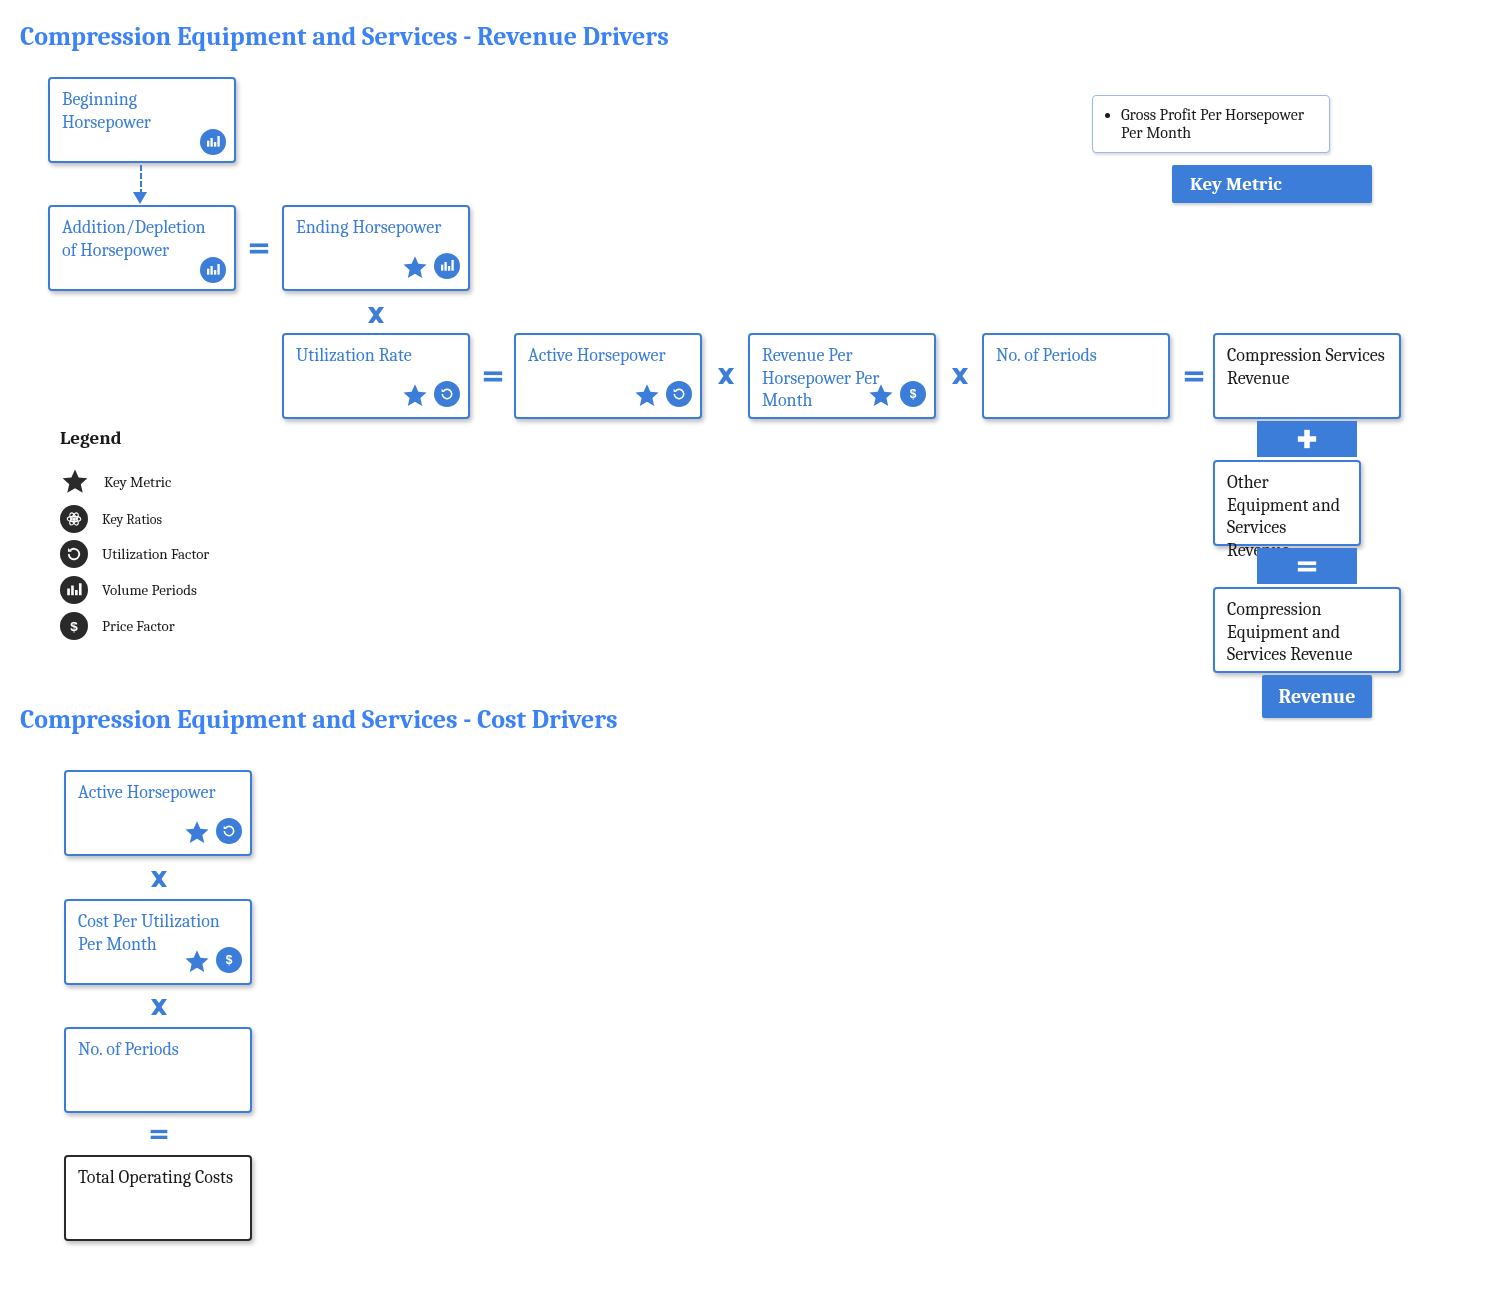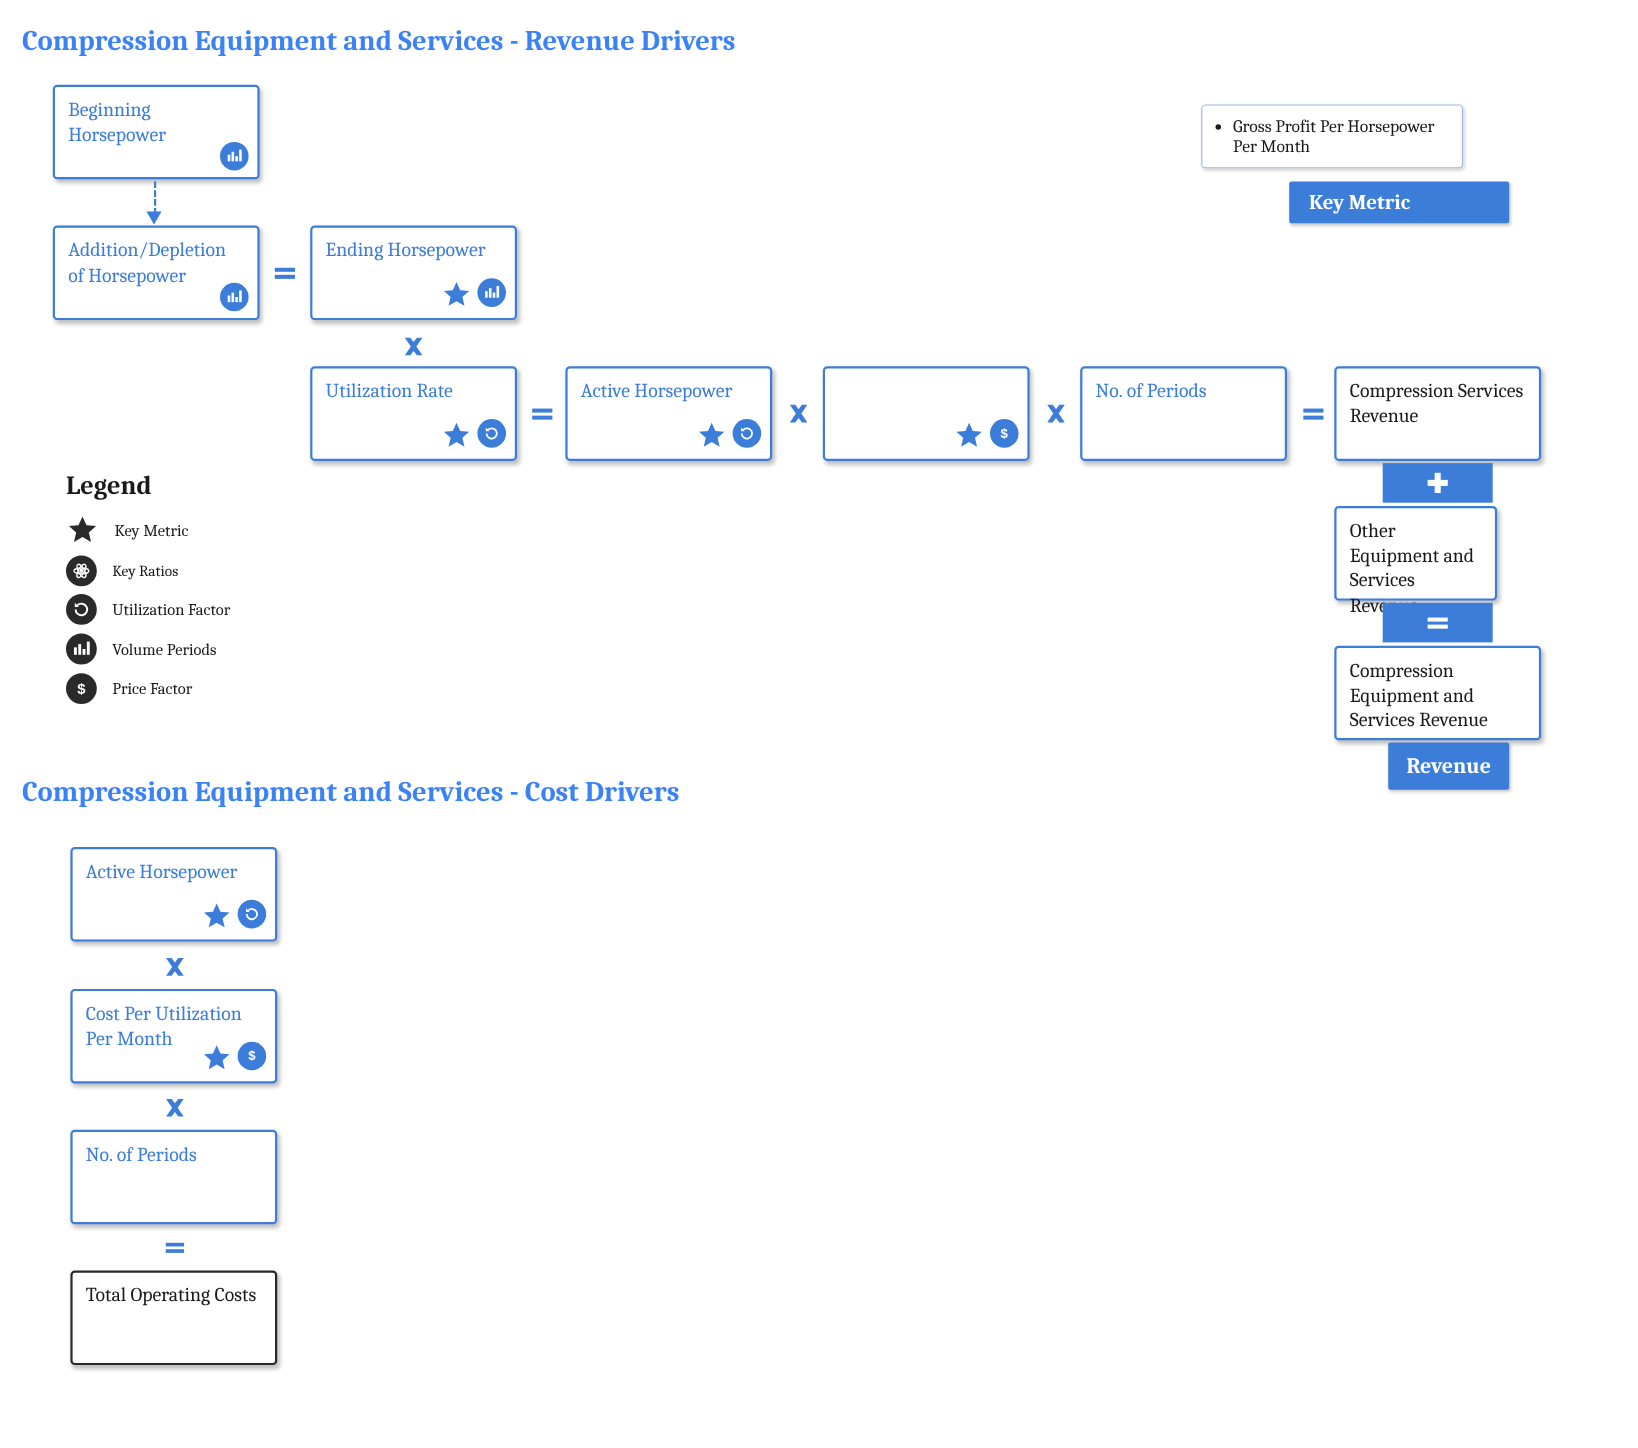--- a/index.html
+++ b/index.html
@@ -5,21 +5,21 @@
 * { margin:0; padding:0; box-sizing:border-box; }
 body { font-family:Cambria,Georgia,serif; background:#fff; color:#1a1a1a; width:1489px; height:1316px; position:relative; }
 .title { font-size:26px; font-weight:700; color:#3b82f6; position:absolute; }
 .box { position:absolute; border:2px solid #3b7dd8; border-radius:4px; background:#fff; padding:10px 12px 8px 12px; box-shadow:2px 3px 4px rgba(0,0,0,0.25); }
 .box-blue { border-color:#3b7dd8; }
 .box-text { font-size:18px; font-weight:400; color:#3b7dd8; line-height:1.25; }
 .box-dark .box-text{ color:#1a1a1a; }
 .box-dark{ border-color:#2a2a2a; }
 .icons { position:absolute; right:8px; bottom:6px; display:flex; gap:4px; }
 .op { position:absolute; display:flex; align-items:center; justify-content:center; color:#3b7dd8; font-weight:700; }
-.legend-title{ position:absolute; font-size:24px; font-weight:700; }
+.legend-title{ position:absolute; font-size:19px; font-weight:700; }
 .legend-row{ position:absolute; display:flex; align-items:center; gap:14px; font-size:15px; }
 .callout { position:absolute; border:1.5px solid #9eb9e6; border-radius:4px; background:#fff; padding:10px 14px 10px 28px; box-shadow:1px 2px 3px rgba(0,0,0,0.15); }
 .callout ul{ list-style:disc; margin-left:0; }
 .pill { position:absolute; background:#3b7dd8; color:#fff; font-weight:700; font-size:19px; padding:8px 18px; border-radius:2px; box-shadow:1px 2px 3px rgba(0,0,0,0.2);}
 .icon-circ{ width:26px; height:26px; border-radius:50%; background:#3b7dd8; display:inline-flex; align-items:center; justify-content:center; }
 .icon-circ svg{ width:16px; height:16px; }
 .legend-circ{ width:28px; height:28px; border-radius:50%; background:#2a2a2a; display:inline-flex; align-items:center; justify-content:center; }
 .legend-circ svg{ width:18px;height:18px;}
 .star{ width:30px;height:30px; display:inline-flex; align-items:center; justify-content:center;}
 .star svg{ width:30px;height:30px;}
@@ -165,20 +165,21 @@
         </svg>
       </span>
   </div>
 </div>
 <div class="op" style="left:713px;top:363px;width:26px;height:26px">
     <svg viewBox="0 0 24 24" width="24" height="24">
       <use href="#i-mult"></use>
     </svg>
   </div>
 <div class="box box-blue" style="left:748px;top:333px;width:188px;height:86px">
+  <div class="box-text">Revenue Per Horsepower Per Month</div>
   <div class="icons">
     <span class="star star-sm" style="color:#3b7dd8">
         <svg viewBox="0 0 24 24">
           <use href="#i-star"></use>
         </svg>
       </span>
     <span class="icon-circ" style="color:#fff">
         <svg viewBox="0 0 24 24">
           <use href="#i-dollar"></use>
         </svg>

